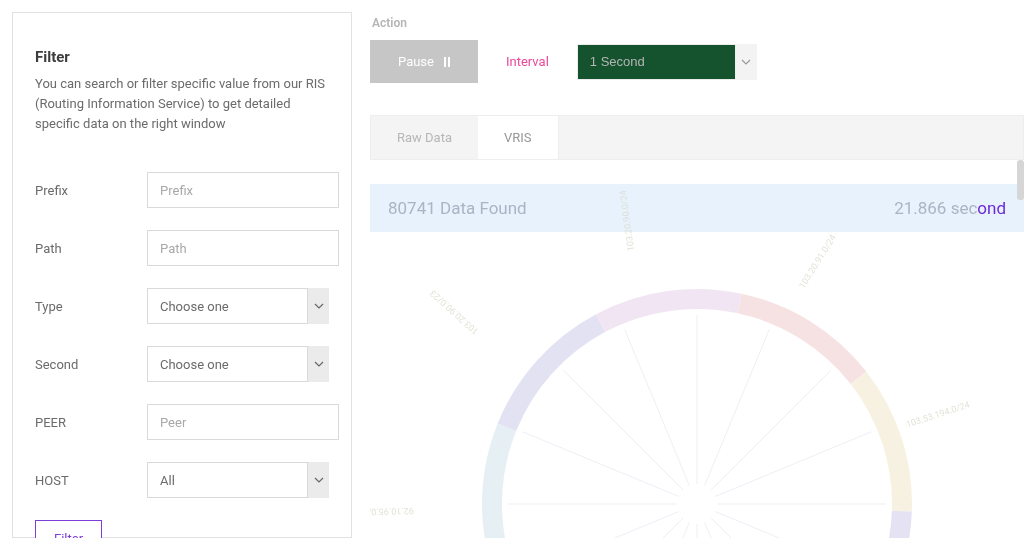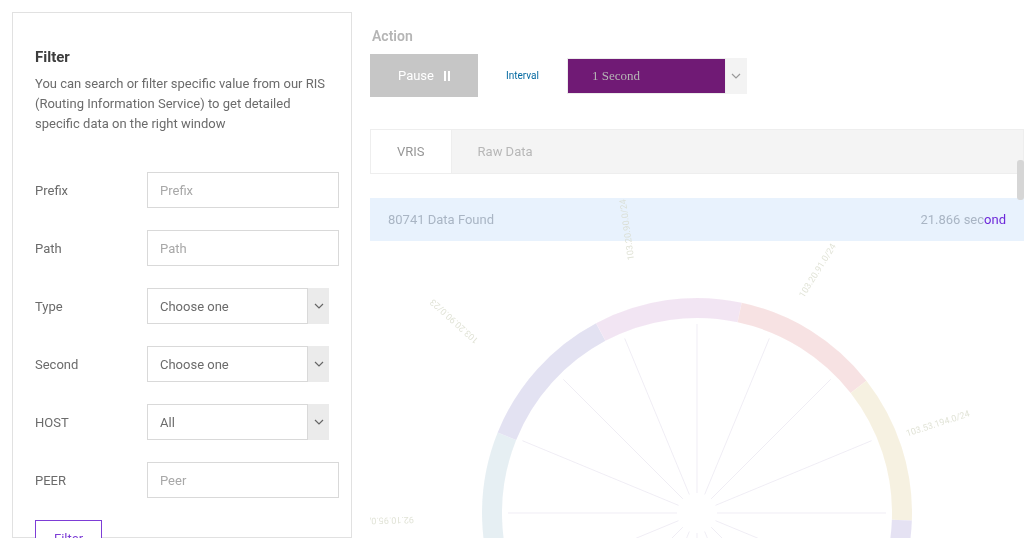--- a/index.html
+++ b/index.html
@@ -37,55 +37,55 @@
       display: flex; align-items: center; justify-content: center;
       pointer-events: none;
     }
     .select-arrow svg { width: 10px; height: 10px; }
     .filter-btn {
       border: 1.5px solid #7d3dd6; background: #fff; color: #7d3dd6;
       font-size: 13px; padding: 10px 18px; cursor: pointer; font-family: inherit;
     }
     .right-panel { flex: 1; min-width: 0; position: relative; overflow: hidden; }
     .action-group { padding: 0 0 32px 0; }
-    .action-label { font-size: 14px; color: #b5b5b5; font-weight: 600; margin: 16px 0 10px 2px; }
+    .action-label { font-size: 12px; color: #b5b5b5; font-weight: 600; margin: 4px 0 10px 2px; }
     .action-row { display: flex; align-items: center; gap: 28px; }
     .pause-btn {
       background: #c6c6c6; border: none; color: #fff; font-size: 13px;
       padding: 14px 28px; display: flex; align-items: center; gap: 10px;
       cursor: pointer; font-family: inherit;
     }
     .pause-btn .pause-icon { display: inline-flex; gap: 2px; }
     .pause-btn .pause-icon span { width: 2px; height: 10px; background: #fff; display: block; }
-    .interval-label { color: #0369a1; font-size: 10px; }
+    .interval-label { color: #ec4899; font-size: 13px; }
     .interval-select-wrap { position: relative; width: 180px; display: flex; }
     .interval-select {
-      width: 100%; height: 36px; border: 1px solid #ececec; background: #701a75;
-      font-size: 13px; padding: 0 24px; color: #b5b5b5; appearance: none;
-      -webkit-appearance: none; cursor: pointer; font-family: Liberation Serif, serif;
+      width: 100%; height: 36px; border: 1px solid #ececec; background: #14532d;
+      font-size: 13px; padding: 0 12px; color: #b5b5b5; appearance: none;
+      -webkit-appearance: none; cursor: pointer; font-family: Liberation Sans, sans-serif;
     }
     .interval-arrow {
       position: absolute; right: 0; top: 0; width: 22px; height: 36px;
       border-left: 1px solid #eeeeee; background: #f3f3f3;
       display: flex; align-items: center; justify-content: center;
       pointer-events: none;
     }
     .tabs-bar {
       display: flex; background: #f4f4f4; border: 1px solid #eeeeee;
     }
     .tab {
       padding: 14px 26px; font-size: 13px; cursor: pointer; color: #b7b7b7;
     }
     .tab.active {
       background: #fff; color: #979797; border-right: 1px solid #eeeeee;
     }
     .data-found-row {
       margin-top: 24px; background: #e8f2fd; padding: 14px 18px;
       display: flex; justify-content: space-between; color: #a9b5c4;
-      font-size: 13px;
+      font-size: 17px;
       align-items: flex-end;
     }
     .data-found-row .timing .blue { color: #6d28d9; }
     .chart-area {
       position: relative; height: 360px; display: flex; justify-content: center;
       margin-top: 12px;
     }
     .donut {
       position: absolute; top: 40px; left: 50%; transform: translateX(-50%);
     }
@@ -139,36 +139,36 @@
         </select>
         <span class="select-arrow">
           <svg viewBox="0 0 10 10">
               <path d="M1 3 L5 7 L9 3" fill="none" stroke="#666" stroke-width="1.2"></path>
             </svg>
         </span>
       </div>
     </div>
 
     <div class="form-row">
+      <div class="form-label">PEER</div>
+      <input class="form-input" placeholder="Peer" style="">
+    </div>
+
+    <div class="form-row">
       <div class="form-label">HOST</div>
       <div class="select-wrap">
         <select class="form-select">
           <option>All</option>
         </select>
         <span class="select-arrow">
           <svg viewBox="0 0 10 10">
               <path d="M1 3 L5 7 L9 3" fill="none" stroke="#666" stroke-width="1.2"></path>
             </svg>
         </span>
       </div>
-    </div>
-
-    <div class="form-row">
-      <div class="form-label">PEER</div>
-      <input class="form-input" placeholder="Peer" style="">
     </div>
 
     <button class="filter-btn">Filter</button>
   </div>
 
   <div class="right-panel">
     <div class="action-group">
       <div class="action-label">Action</div>
       <div class="action-row">
         <button class="pause-btn">
@@ -186,22 +186,22 @@
           <span class="interval-arrow">
             <svg viewBox="0 0 10 10" width="10" height="10">
                 <path d="M1 3 L5 7 L9 3" fill="none" stroke="#999" stroke-width="1.2"></path>
               </svg>
           </span>
         </div>
       </div>
     </div>
 
     <div class="tabs-bar">
+      <div class="tab">Raw Data</div>
       <div class="tab active">VRIS</div>
-      <div class="tab">Raw Data</div>
     </div>
 
     <div class="scroll-stub"></div>
 
     <div class="data-found-row">
       <span>80741 Data Found</span>
       <span class="timing">
         <span>21.866 sec</span><span class="blue">ond</span>
       </span>
     </div>

